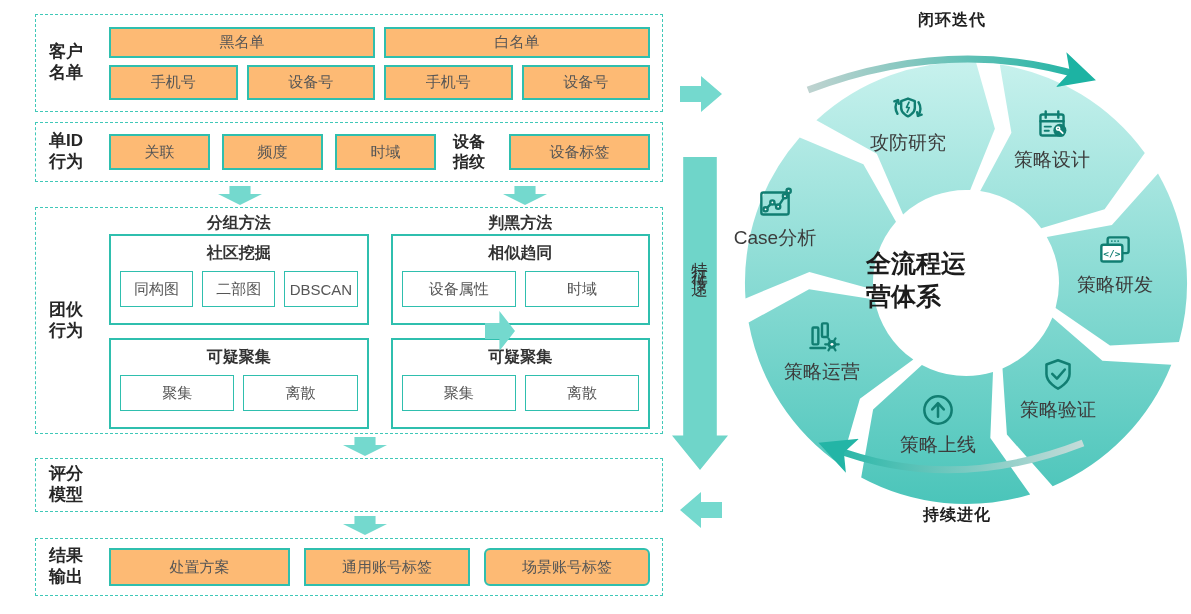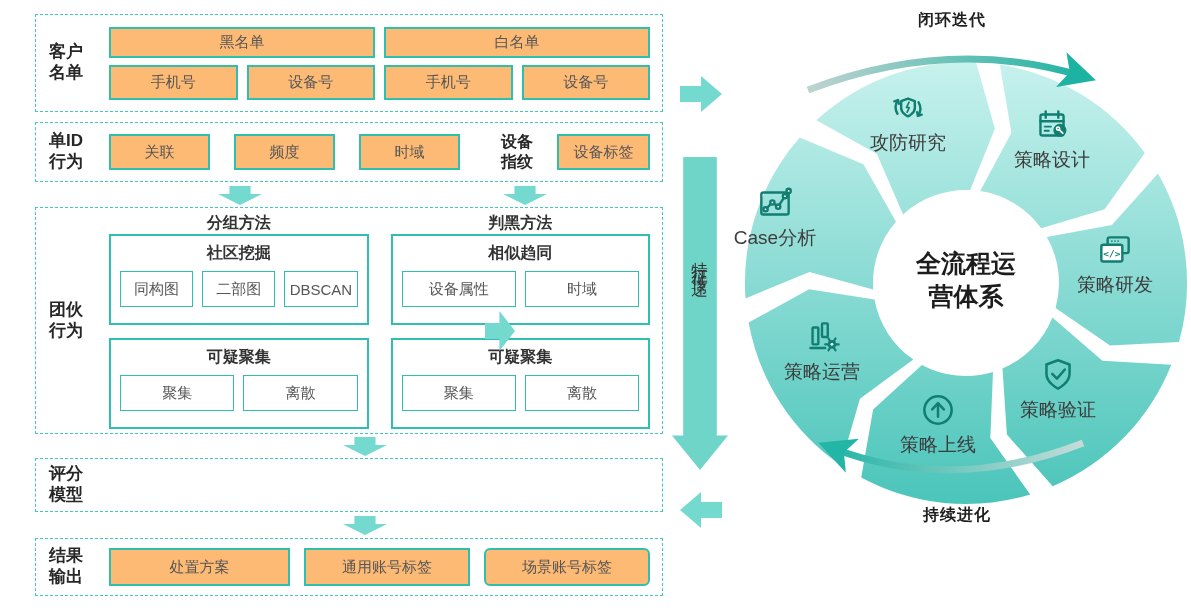--- a/index.html
+++ b/index.html
@@ -14,21 +14,21 @@
                color:#262626; line-height:1.22; white-space:pre-line; }
   .b { border:2px solid #2fbfae; background:#fdba74; display:flex; align-items:center;
        justify-content:center; color:#565656; font-size:15px; }
   .b-sm { border:1.5px solid #2fbfae; background:#fff; display:flex; align-items:center;
           justify-content:center; color:#565656; font-size:15px; height:36px; flex:1; }
 
   .s1-grid { flex:1; display:grid; grid-template-columns:repeat(4,1fr);
              grid-template-rows:31px 35px; gap:7px 9px; padding-right:12px; align-content:center; }
   .span2 { grid-column:span 2; }
 
-  .s2-content { flex:1; display:flex; align-items:center; gap:24px; padding-right:12px;text-align:right; }
+  .s2-content { flex:1; display:flex; align-items:center; gap:12px; padding-right:12px; }
   .s2-box { width:101px; height:36px; }
   .fp-label { width:44px; margin-left:5px; font-weight:bold; font-size:16px; color:#262626;
               line-height:1.25; white-space:pre-line; flex:none; }
   .fp-box { flex:1; height:36px; }
 
   .sec3 { align-items:stretch; }
   .sec3 .sec-label { display:flex; align-items:center; }
   .s3-content { flex:1; position:relative; display:flex; gap:22px; padding:5px 12px 10px 0; }
   .s3-col { flex:1; display:flex; flex-direction:column; }
   .s3-header { text-align:center; font-weight:bold; font-size:16px; color:#333; height:26px; }
@@ -59,21 +59,21 @@
     display:flex; justify-content:center; }
   .feature-text { writing-mode:vertical-rl; font-size:16.5px; color:#333;
     letter-spacing:6px; margin-top:92px; }
 
   
   #ring-svg { position:absolute; left:740px; top:10px; }
   .cycle-title { position:absolute; font-weight:bold; font-size:16px; color:#1f1f1f;
     width:200px; text-align:center; letter-spacing:1px; }
   .cycle-top-title { left:852px; top:10px; }
   .cycle-bottom-title { left:857px; top:505px; }
-  .cycle-center { position:absolute; left:866px; top:247px; width:200px; text-align:center;
+  .cycle-center { position:absolute; left:866px; top:247px; width:200px; 
     font-weight:bold; font-size:25px; color:#1c1c1c; line-height:1.3; white-space:pre-line; }
   .seg { position:absolute; width:110px; display:flex; flex-direction:column;
          align-items:center; gap:1px; }
   .seg-label { font-size:19px; color:#3c3c3c; white-space:nowrap; }
   .seg0 { left:853px; top:87px; }
   .seg1 { left:997px; top:104px; }
   .seg2 { left:1060px; top:229px; }
   .seg3 { left:1003px; top:354px; }
   .seg4 { left:883px; top:389px; }
   .seg5 { left:767px; top:316px; }

